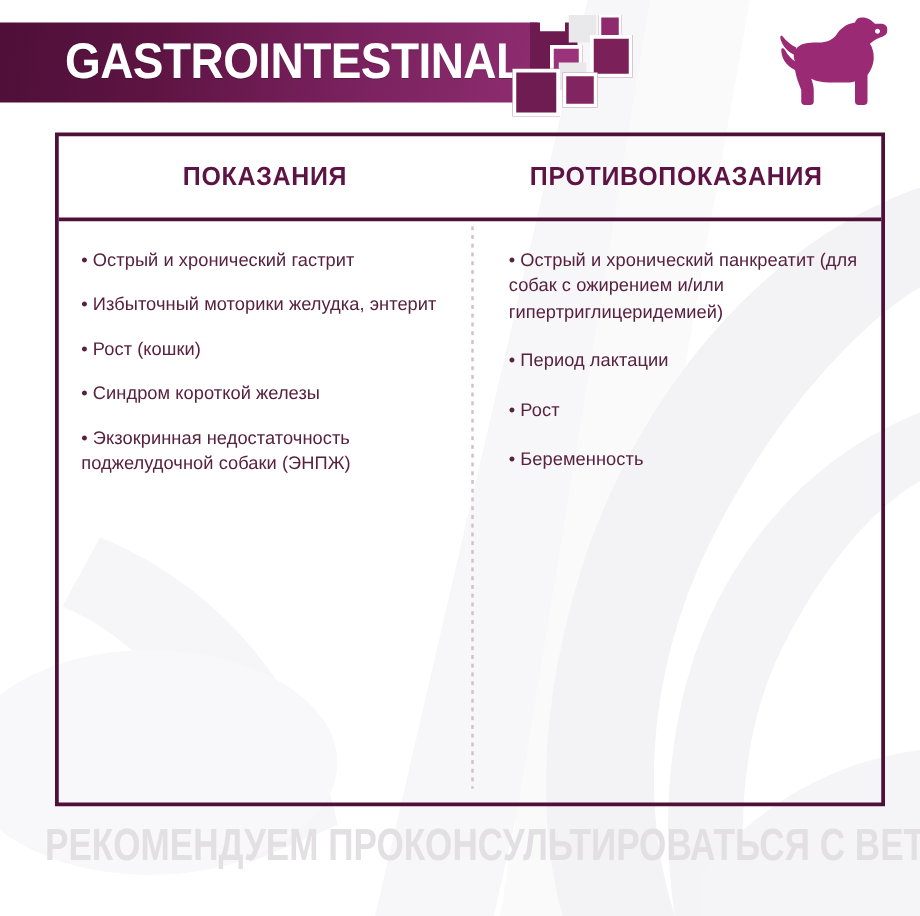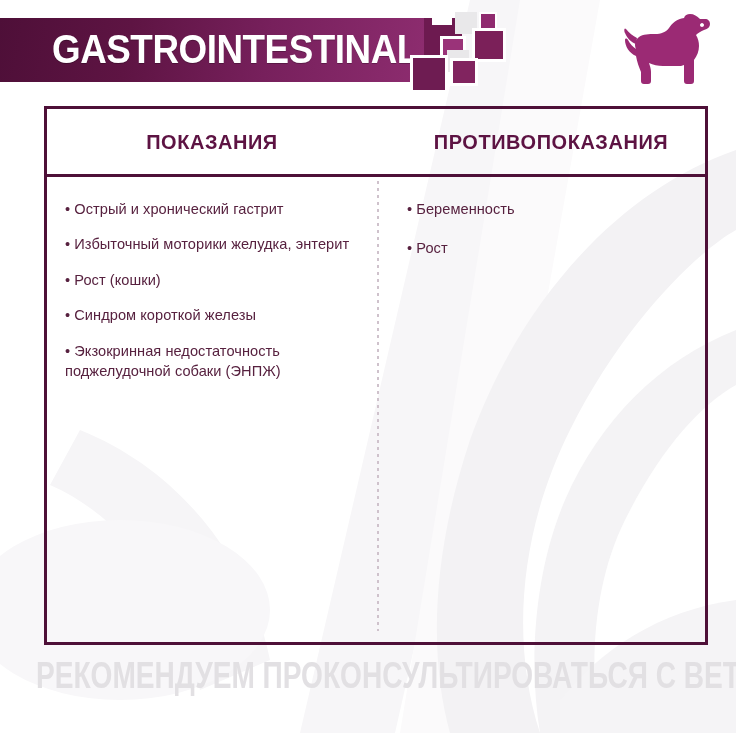--- a/index.html
+++ b/index.html
@@ -78,21 +78,20 @@
     box-sizing: border-box;
     background: transparent;
     z-index: 2;
   }
   #thead {
     position: relative;
     height: 68px;
     border-bottom: 3px solid #4e1038;
     box-sizing: border-box;
     display: flex;
-    gap: 10px;
   }
   .th {
     flex: 0 0 auto;
     display: flex;
     align-items: center;
     justify-content: center;
     color: #5d1343;
     font-family: "Liberation Sans Narrow", "Liberation Sans", sans-serif;
     font-weight: bold;
     font-size: 21px;
@@ -212,19 +211,21 @@
 
     <div id="col-left">
       <div class="bullet-item">• Острый и хронический гастрит</div>
       <div class="bullet-item">• Избыточный моторики желудка, энтерит</div>
       <div class="bullet-item">• Рост (кошки)</div>
       <div class="bullet-item">• Синдром короткой железы</div>
       <div class="bullet-item">• Экзокринная недостаточность поджелудочной собаки (ЭНПЖ)</div>
     </div>
 
     <div id="col-right">
+      <div class="bullet-item">• Острый и хронический панкреатит (для собак с ожирением и/или гипертриглицеридемией)</div>
+      <div class="bullet-item">• Период лактации</div>
+      <div class="bullet-item">• Рост</div>
       <div class="bullet-item">• Беременность</div>
-      <div class="bullet-item">• Рост</div>
     </div>
   </div>
 </div>
 
 <div id="footer-text">РЕКОМЕНДУЕМ ПРОКОНСУЛЬТИРОВАТЬСЯ С ВЕТЕРИНАРНЫМ ВРАЧОМ</div>
 
 </body></html>

